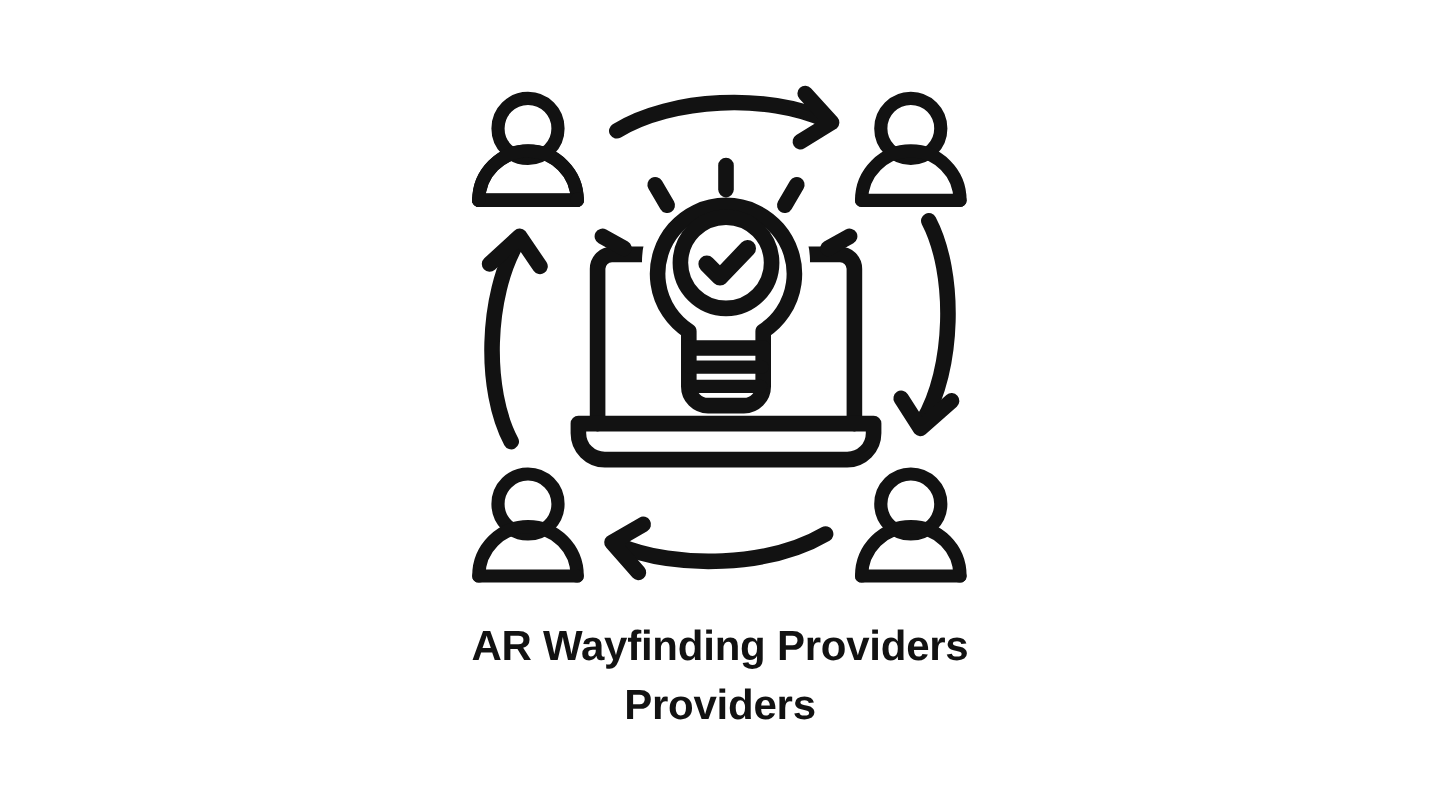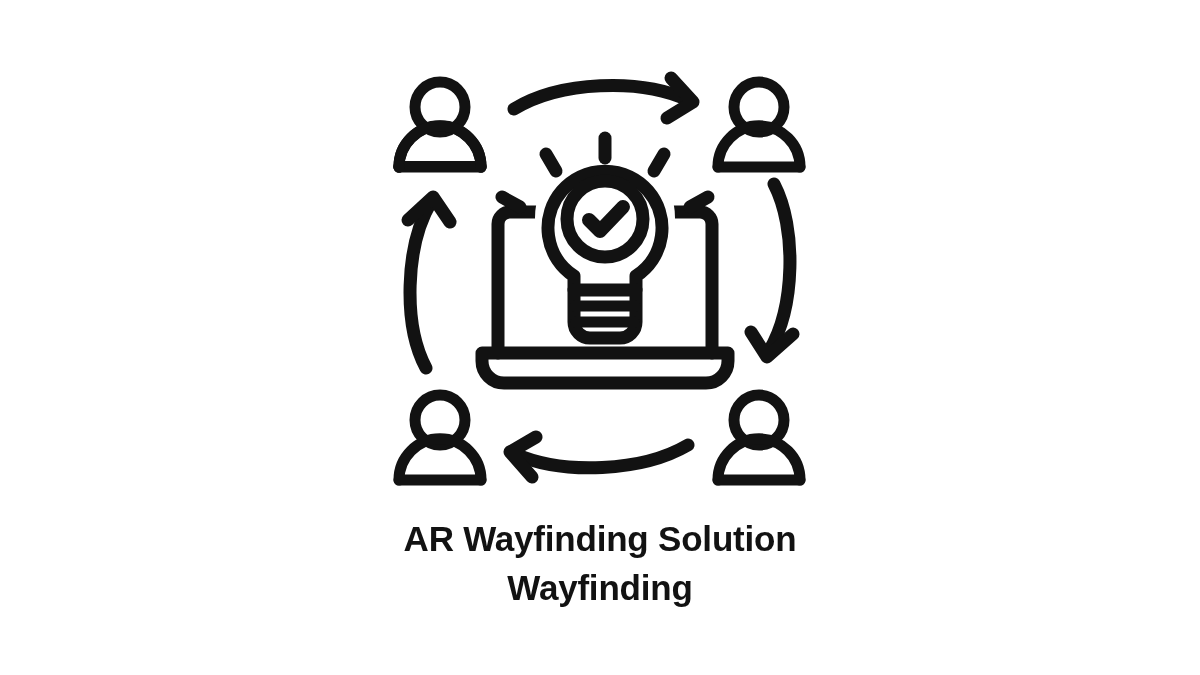--- a/index.html
+++ b/index.html
@@ -138,17 +138,17 @@
         <g>
           <circle cx="220" cy="151" r="38" stroke-width="13"></circle>
           <path d="M204 152 L 215 163 L 238 139" stroke-width="14" stroke-linecap="round" stroke-linejoin="round"></path>
         </g>
 
       </g>
     </svg>
   </div>
 
   <div id="caption">
-    <span class="caption-line">AR Wayfinding Solution</span>
-    <span class="caption-line">Wayfinding</span>
+    <span class="caption-line">AR Wayfinding Providers</span>
+    <span class="caption-line">Providers</span>
   </div>
 
 </div>
 
 </body></html>

